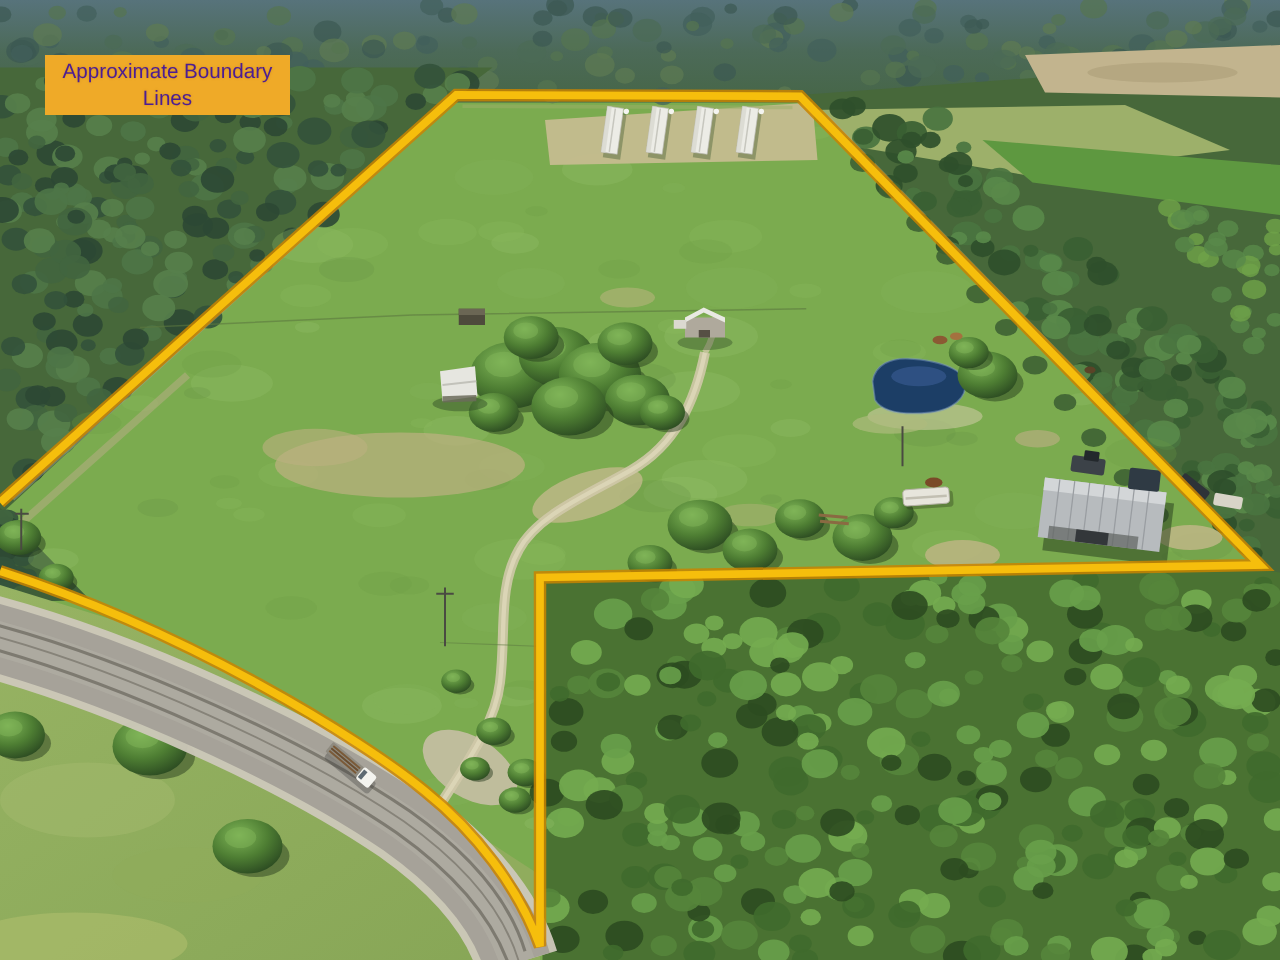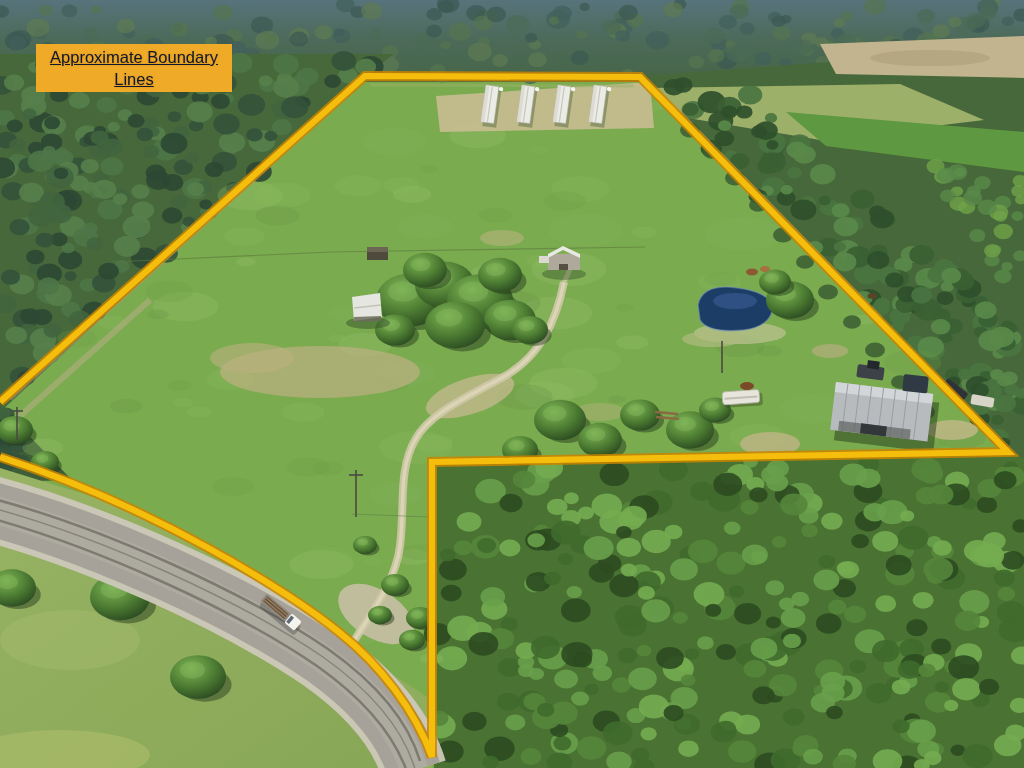--- a/index.html
+++ b/index.html
@@ -1247,16 +1247,16 @@
     <line x1="655" y1="412" x2="678" y2="414"></line>
         <line x1="656" y1="417" x2="679" y2="419"></line>
   </g>
 
   <g>
     <path fill="none" stroke-width="10" stroke-linejoin="miter" opacity="0.85" d="M 0 402 L 365 76 L 640 77 L 1008 452 L 432 462 L 432 757 C 415 710 380 665 340 633 C 290 592 150 505 0 457" stroke="#C98400"></path>
     <path fill="none" stroke-width="6.2" stroke-linejoin="miter" d="M 0 402 L 365 76 L 640 77 L 1008 452 L 432 462 L 432 757 C 415 710 380 665 340 633 C 290 592 150 505 0 457" stroke="#F6BE0C"></path>
   </g>
 </svg>
 
-<div class="boundary-label" style="background: rgb(239, 170, 40); color: #0f172a; text-decoration: underline;">
+<div class="boundary-label" style="background: rgb(239, 170, 40); color: #4c1d95;">
   <span>Approximate Boundary Lines</span>
 </div>
 </div>
 
 </body></html>

